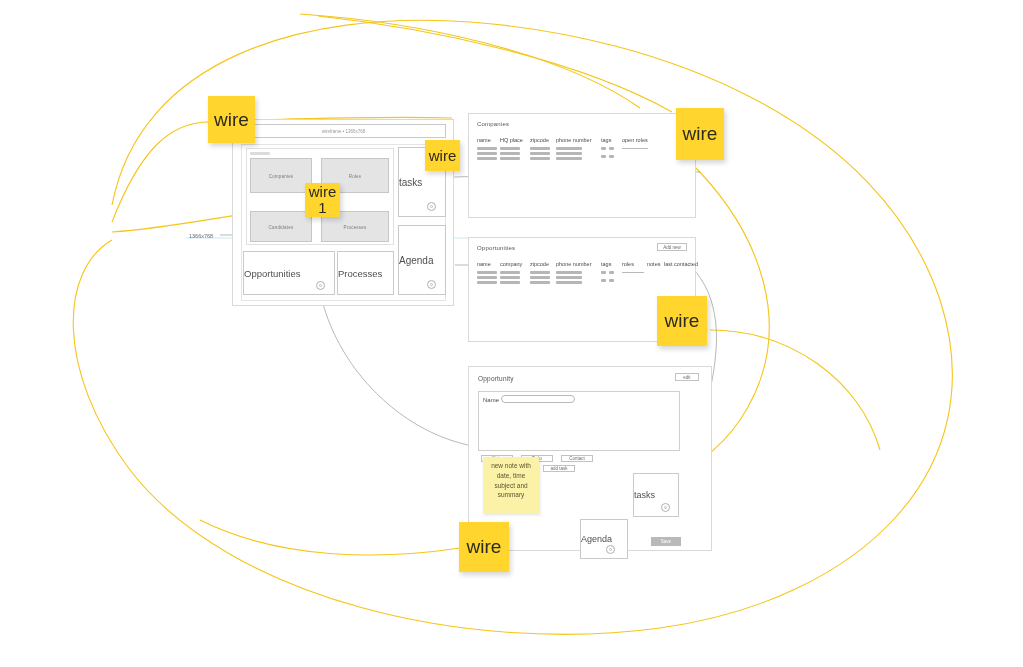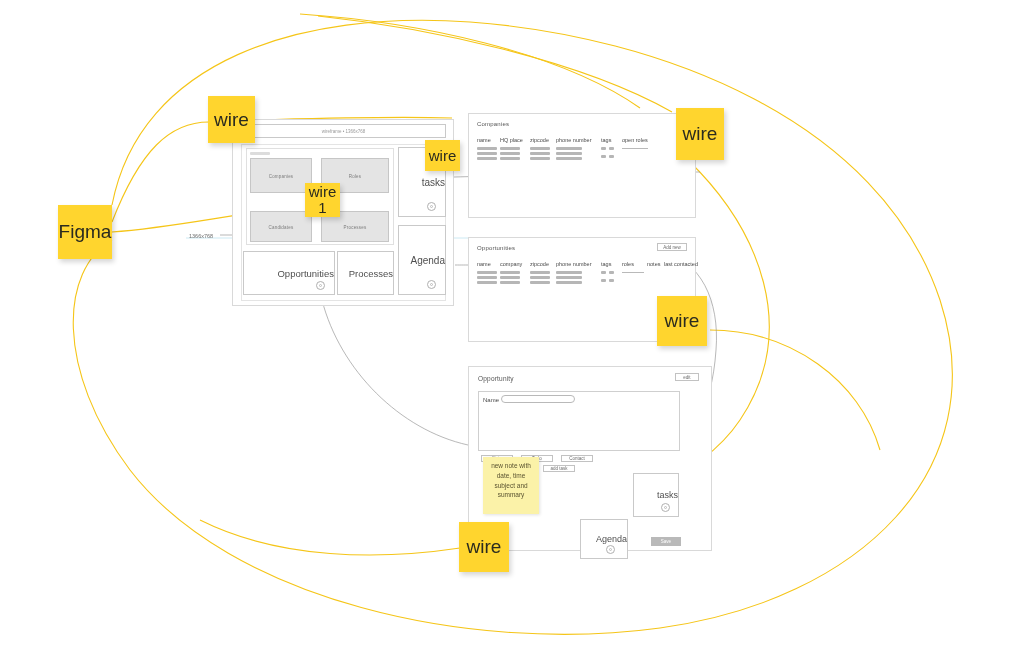--- a/index.html
+++ b/index.html
@@ -30,21 +30,21 @@
   
   .frame{position:absolute;background:#fff;border:1px solid #d9d9d9;box-sizing:border-box;}
   .box{position:absolute;border:1px solid #c9c9c9;box-sizing:border-box;background:#fff;}
   .boxfill{position:absolute;border:1px solid #c6c6c6;box-sizing:border-box;background:#e4e4e4;}
   .tiny-label{
     position:absolute;width:100%;top:50%;transform:translateY(-50%);
     text-align:center;font-size:4.5px;color:#7c7c7c;letter-spacing:.2px;
   }
   .cardlabel{
     position:absolute;left:0;right:0;top:50%;transform:translateY(-50%);
-    text-align:right;color:#4f4f4f;
+    text-align:left;color:#4f4f4f;
   }
   .gear{
     position:absolute;width:9px;height:9px;border:1px solid #b0b0b0;border-radius:50%;
     box-sizing:border-box;
   }
   .gear::after{
     content:"";position:absolute;left:2px;top:2px;width:3px;height:3px;
     border:1px solid #bdbdbd;border-radius:50%;box-sizing:border-box;
   }
 
@@ -252,21 +252,20 @@
     <div class="box" style="left:111px;top:152px;width:48px;height:40px;">
       <div class="cardlabel" style="font-size:9px;">Agenda</div>
       <div class="gear" style="right:12px;bottom:4px;"></div>
     </div>
 
     <div class="btn-gray" style="left:182px;top:170px;width:30px;height:9px;">Save</div>
   </div>
 
   <div class="sticky note-text" style="left:483px;top:457px;width:50px;height:49px;justify-content:center;">new note with date, time subject and summary</div>
 
-  <div class="sticky lg" style="left:58px;top:205px;width:54px;height:54px;">Figma</div>
 
   <div class="sticky lg" style="left:208px;top:96px;width:47px;height:47px;">wire</div>
 
   <div class="sticky md" style="left:425px;top:140px;width:35px;height:31px;">wire</div>
 
   <div class="sticky md" style="left:305px;top:183px;width:35px;height:34px;flex-direction:column;">
     <span>wire</span>
     <span>1</span>
   </div>
 

